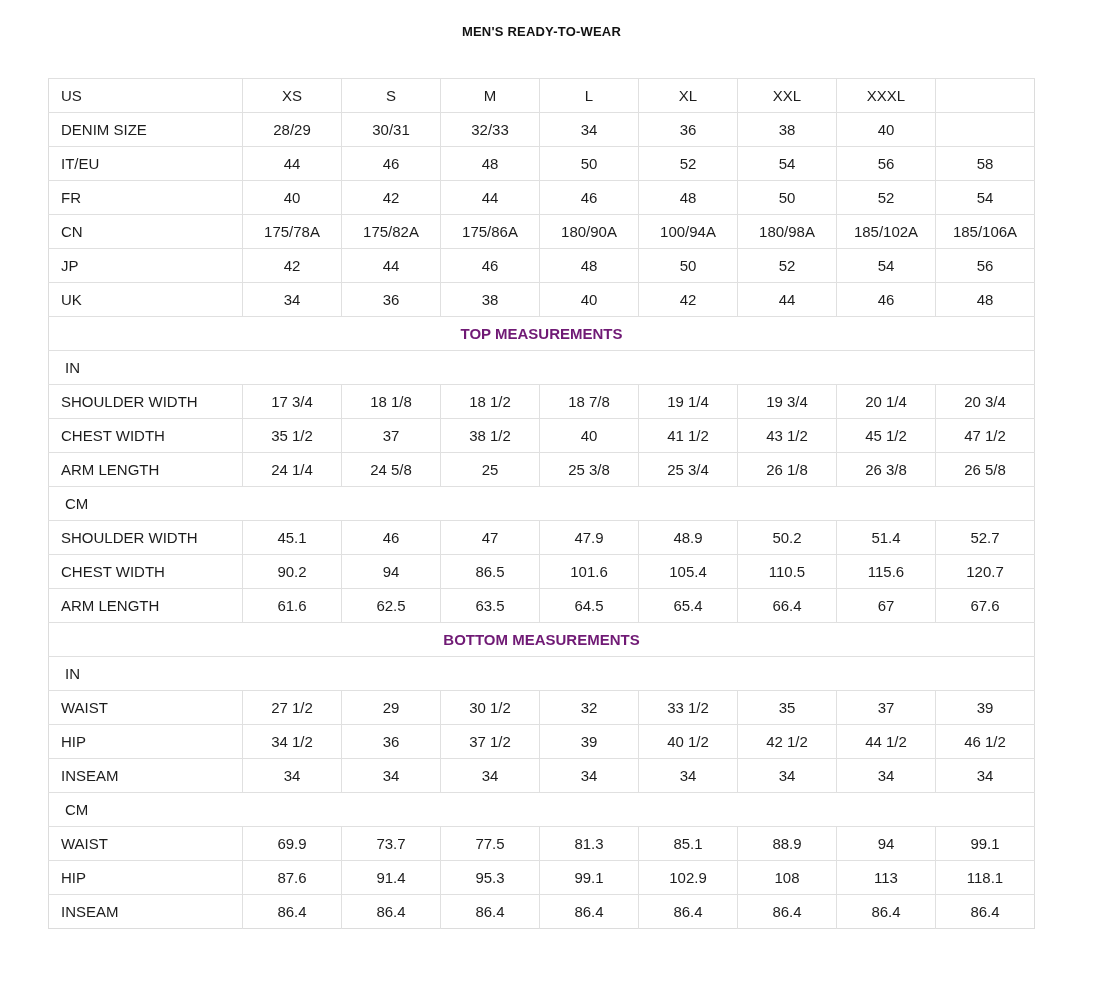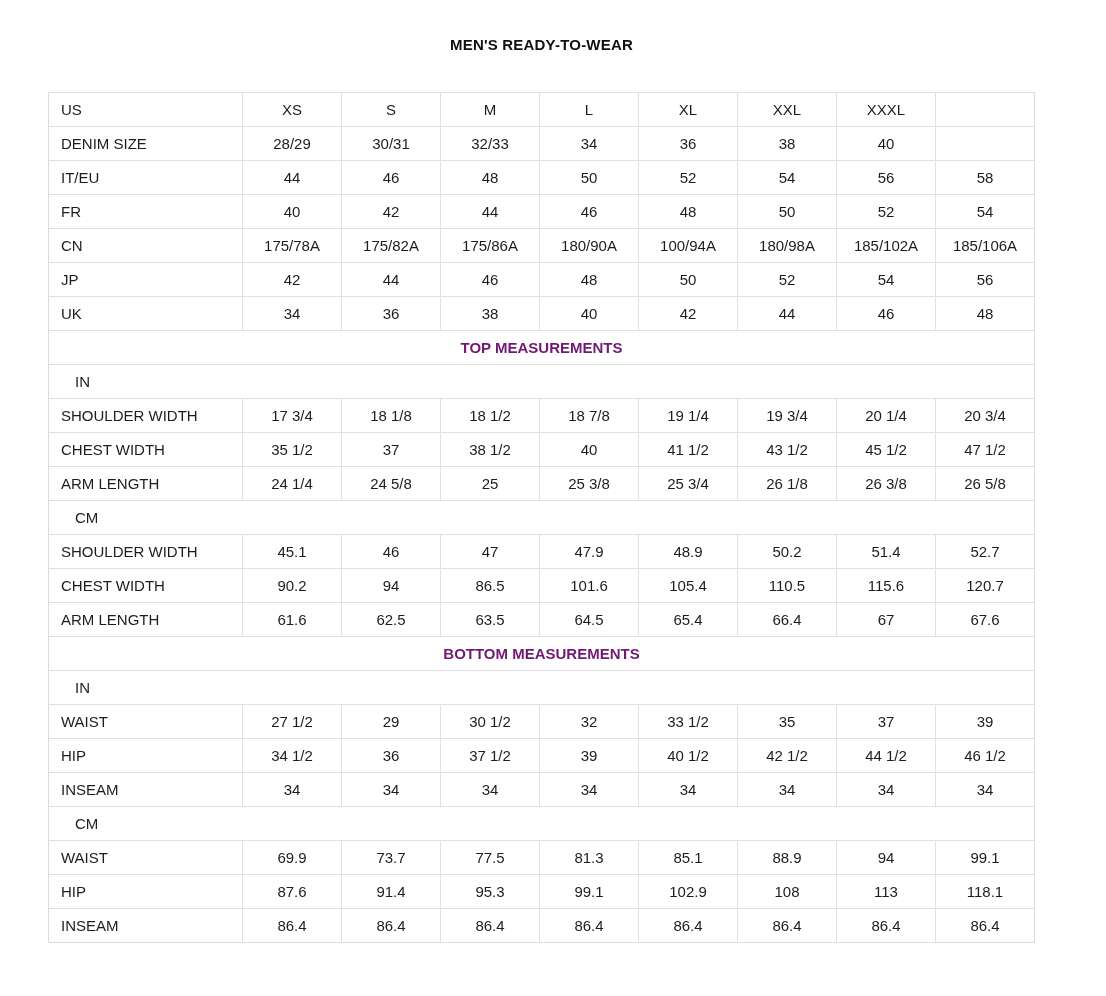--- a/index.html
+++ b/index.html
@@ -12,23 +12,23 @@
     color: #1d1d1d;
     -webkit-font-smoothing: antialiased;
   }
   .page {
     width: 1106px;
     height: 996px;
     overflow: hidden;
   }
   .chart-title {
     width: 987px;
-    margin: 36px 0 0 48px;
+    margin: 24px 0 0 48px;
     text-align: center;
-    font-size: 15px;
+    font-size: 13px;
     font-weight: bold;
     letter-spacing: 0.2px;
     color: #111111;
   }
   table.size-chart {
     border-collapse: collapse;
     table-layout: fixed;
     width: 987px;
     margin: 39px 0 12px 48px;
     border: 1px solid #dcdcdc;
@@ -51,21 +51,21 @@
   table.size-chart td.label-cell {
     text-align: left;
     padding-left: 12px;
   }
   table.size-chart td.section-cell {
     font-weight: bold;
     color: #701a75;
   }
   table.size-chart td.unit-cell {
     text-align: left;
-    padding-left: 26px;
+    padding-left: 16px;
   }
 </style>
 </head>
 <body>
 
 <div class="page">
 
   <div class="chart-title">MEN'S READY-TO-WEAR</div>
 
   <table class="size-chart">

